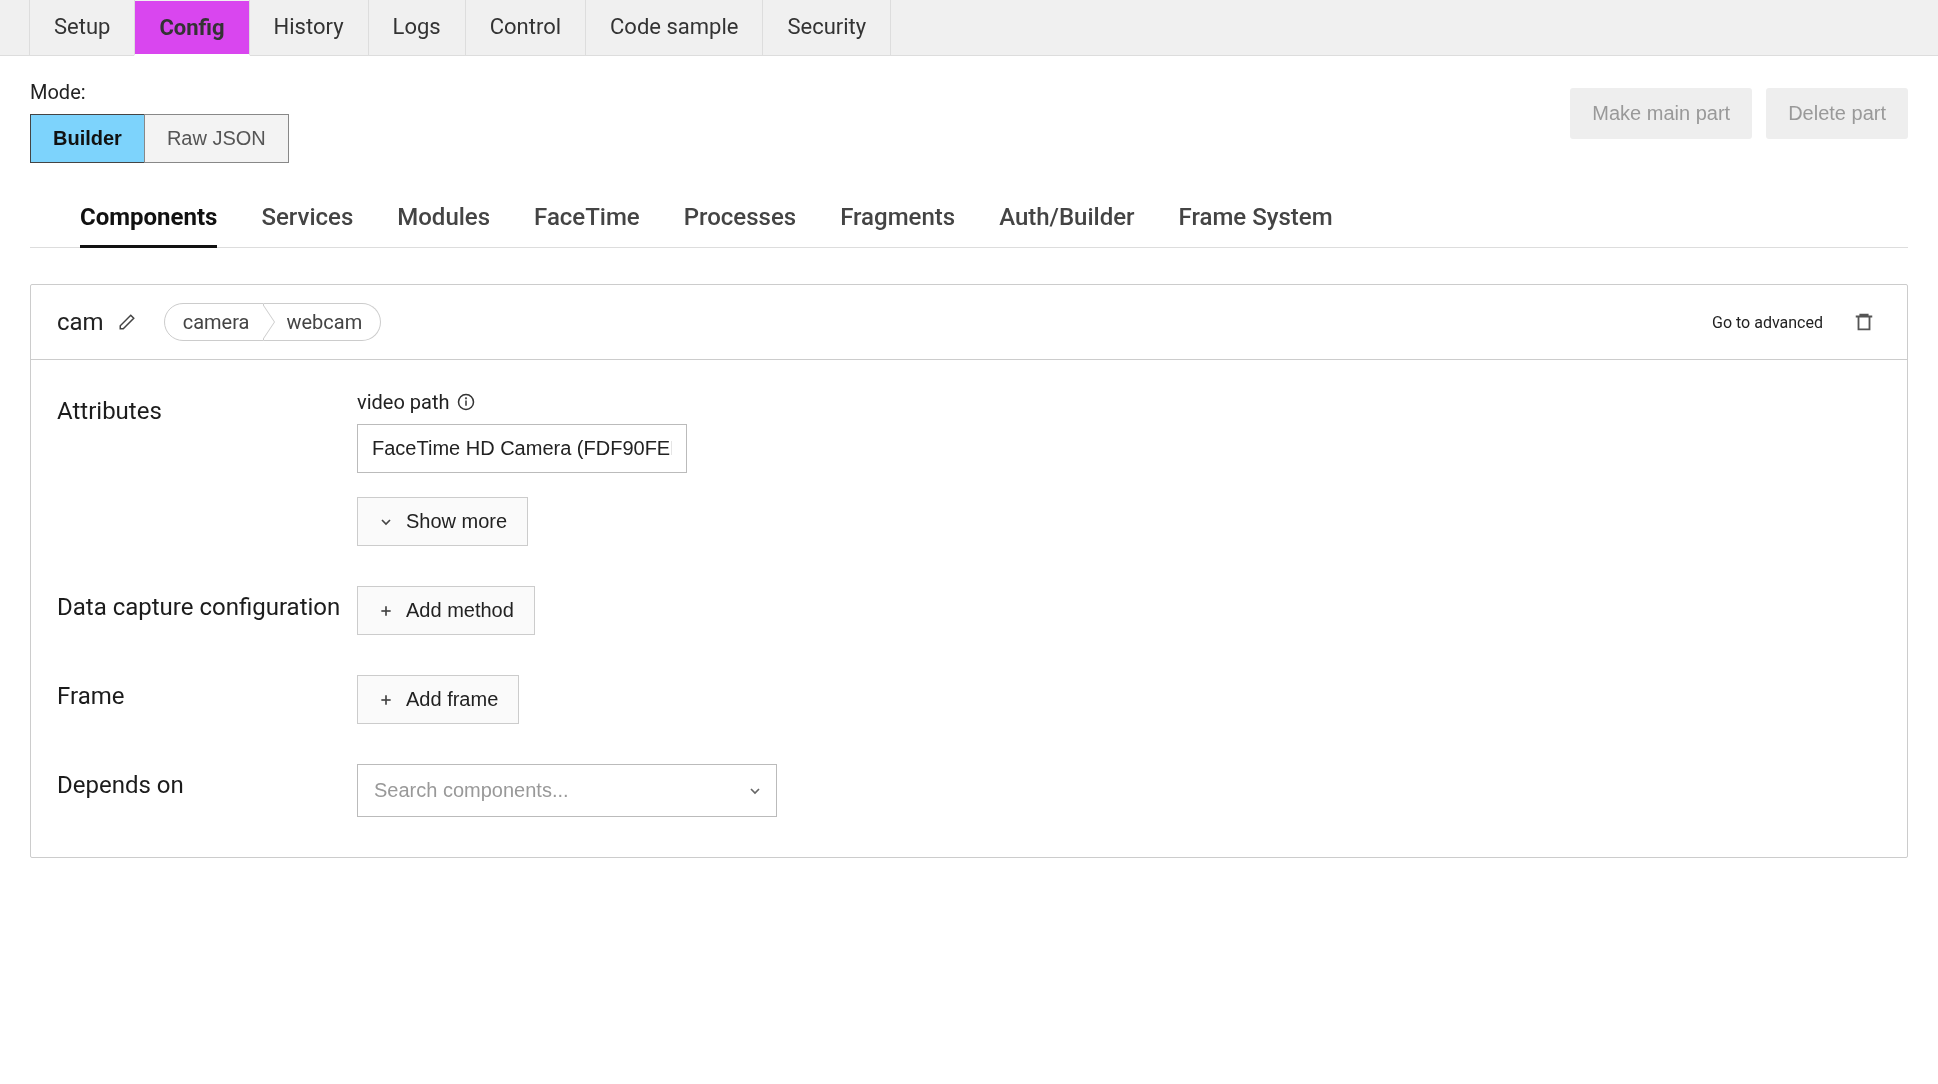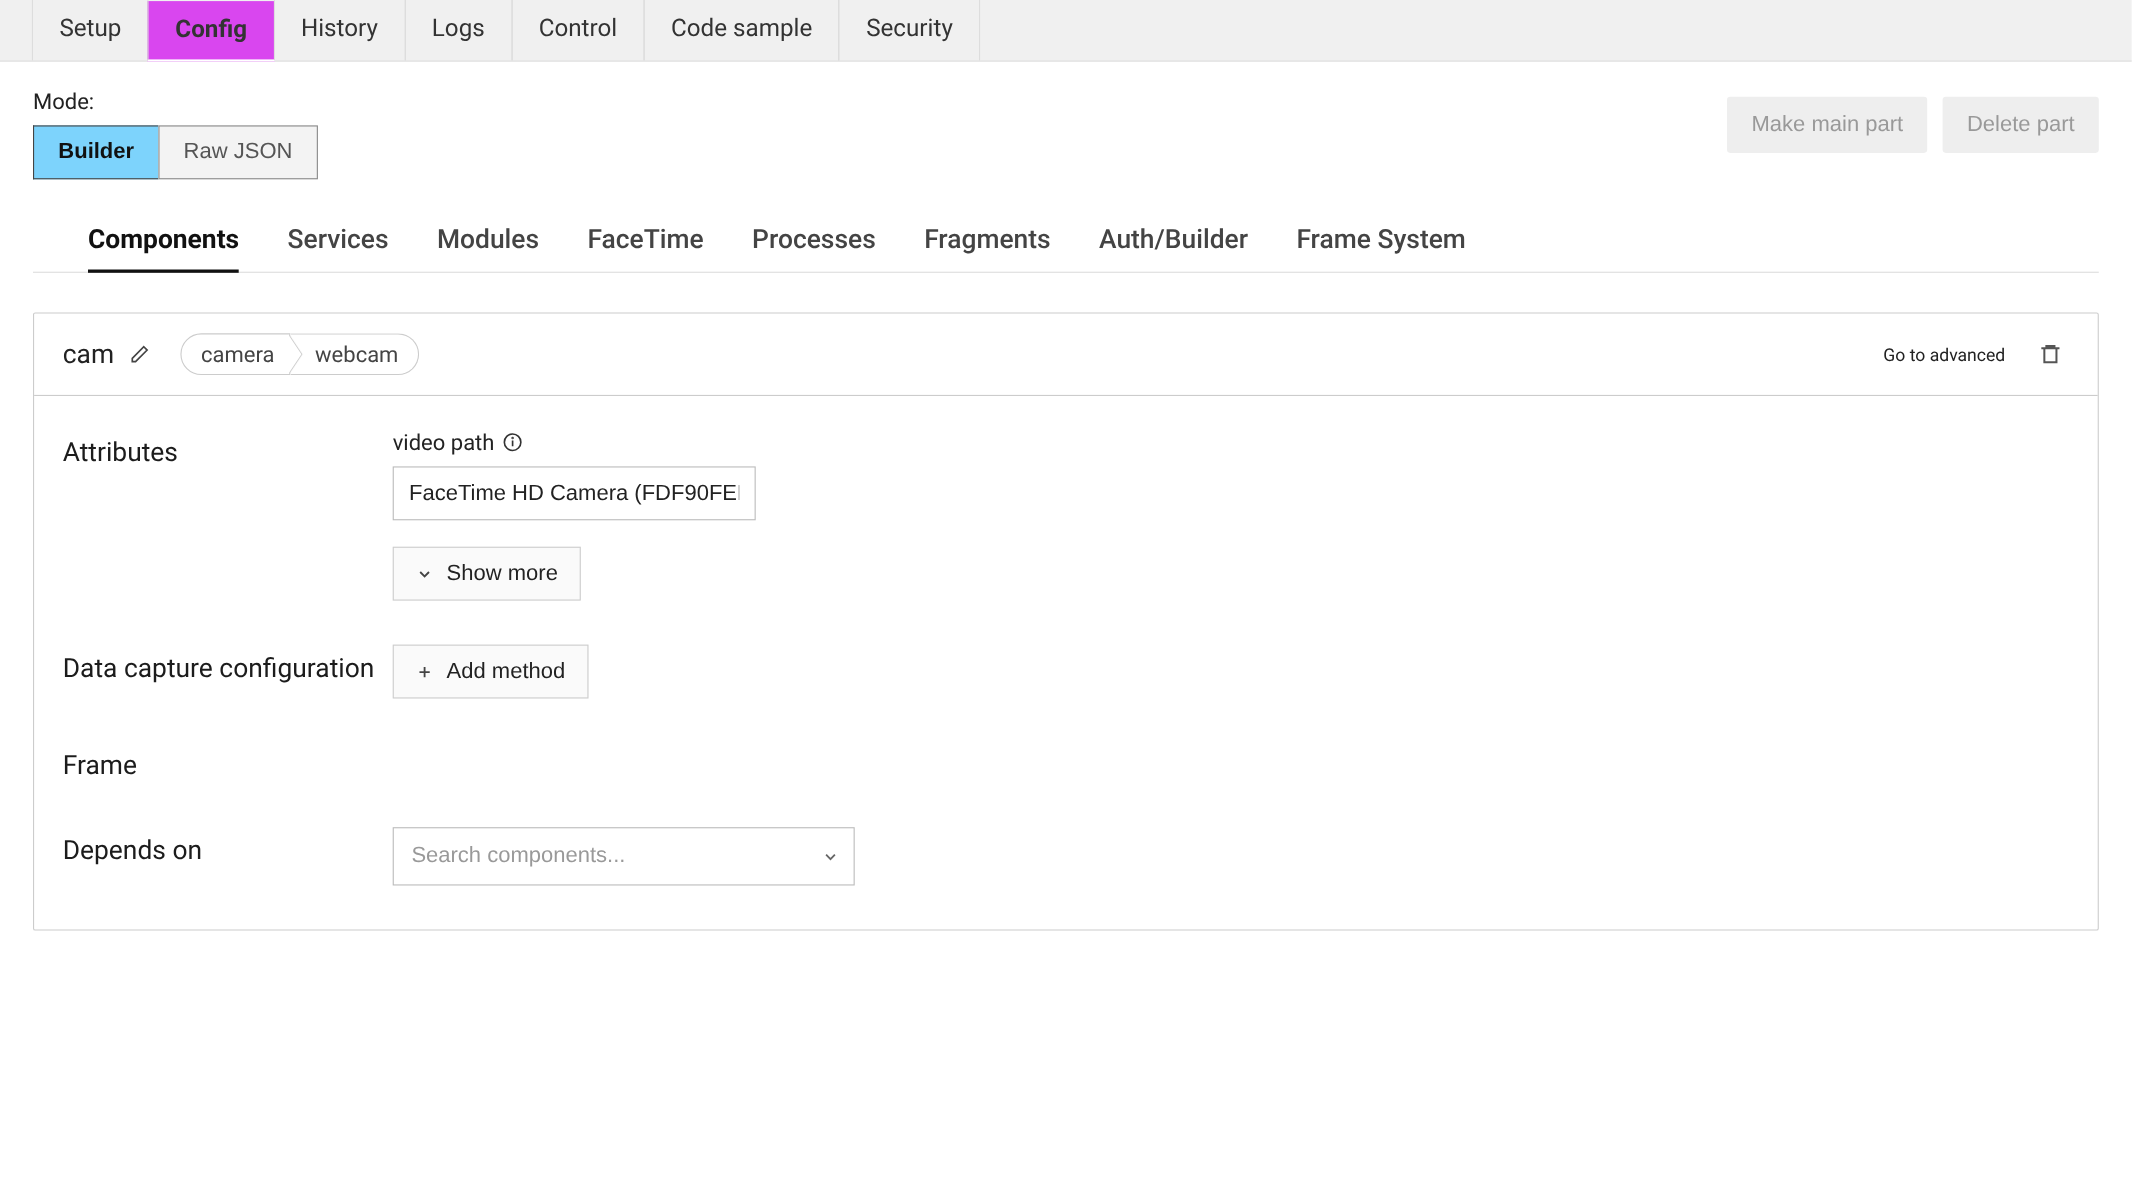--- a/index.html
+++ b/index.html
@@ -359,20 +359,31 @@
                 <line x1="5" y1="12" x2="19" y2="12"></line>
             </svg>
           </span>
           <span>Add method</span>
         </button>
       </div>
     </div>
 
     <div class="row">
       <div class="row-label">Frame</div>
+      <div class="row-content">
+        <button class="ghost-btn nomargin">
+          <span>
+            <svg class="btn-icon" viewBox="0 0 24 24" fill="none" stroke="currentColor" stroke-width="2.5">
+              <line x1="12" y1="5" x2="12" y2="19"></line>
+                <line x1="5" y1="12" x2="19" y2="12"></line>
+            </svg>
+          </span>
+          <span>Add frame</span>
+        </button>
+      </div>
     </div>
 
     <div class="row">
       <div class="row-label">Depends on</div>
       <div class="row-content">
         <div class="select-wrap">
           <input class="select-input" type="text" placeholder="Search components..." style="">
           <span>
             <svg class="select-chevron" viewBox="0 0 24 24" fill="none" stroke="currentColor" stroke-width="2.5">
               <polyline points="6 9 12 15 18 9"></polyline>

